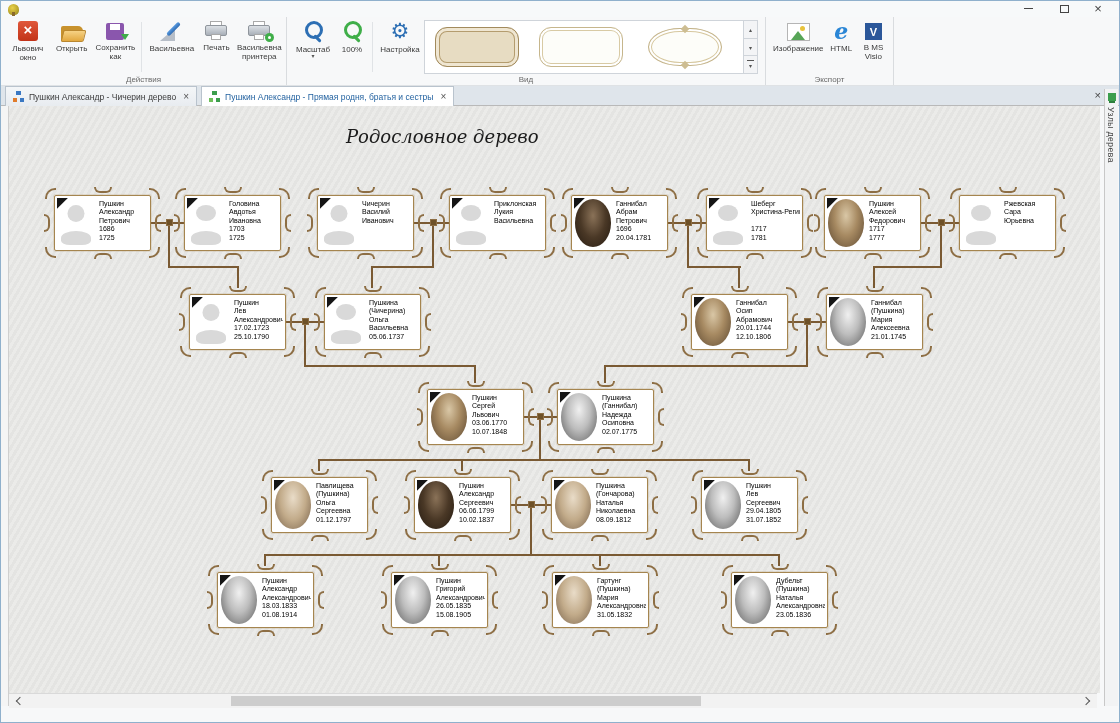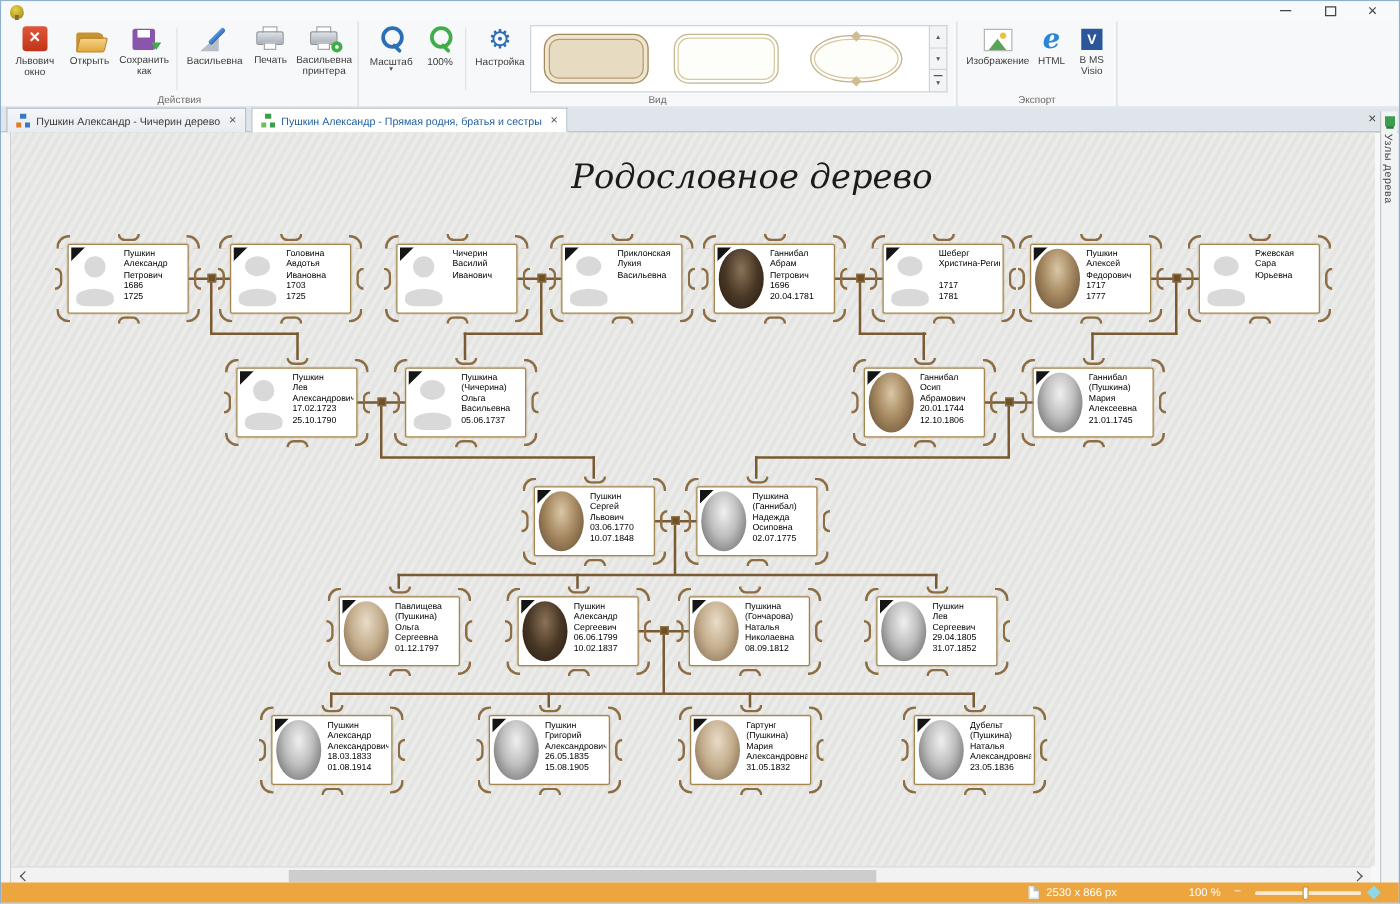--- a/index.html
+++ b/index.html
@@ -101,22 +101,22 @@
 
   
   #sidetab { position:absolute; right:1px; top:88px; width:14px; bottom:16px; background:#f2f3f4; border-left:1px solid #c8c8c8; }
   .sp-icon { position:absolute; top:4px; left:3px; width:8px; height:8px; background:#3c9e4d; box-shadow:0 3px 0 -1px #2c7e3c; }
   .sp-label { position:absolute; top:18px; left:1px; writing-mode:vertical-rl; font-size:8.5px; color:#444; letter-spacing:0.5px; }
 
   
   #leftstrip { position:absolute; left:0; top:105px; width:8px; bottom:16px; background:#f5f5f5; border-right:1px solid #cfcfcf; }
   #canvas { position:absolute; left:8px; top:105px; width:1091px; height:587px; overflow:hidden;
             background:repeating-linear-gradient(120deg,#ebebe9 0px,#ebebe9 3px,#e4e4e2 3px,#e4e4e2 6px); }
-  #treetitle { position:absolute; left:337px; top:20px; width:400px; text-align:right;
-               font-family:"DejaVu Serif",serif; font-style:italic; font-size:27px; color:#1b1b1b; }
+  #treetitle { position:absolute; left:337px; top:20px; width:400px; text-align:left;
+               font-family:"DejaVu Serif",serif; font-style:italic; font-size:18px; color:#1b1b1b; }
 
   .tree-line { position:absolute; background:#7a5a33; }
   .tree-node { position:absolute; width:7px; height:7px; background:#6e5128; border:1px solid #8d6e44; }
 
   .card { position:absolute; width:113px; height:68px; }
   .card .inner { position:absolute; left:8px; right:8px; top:6px; bottom:6px; background:#fff;
                  border:1px solid #a5854f; border-radius:2px; display:flex; padding:2px;
                  box-shadow:0 0 0 1px rgba(165,133,79,.18); }
   .c { position:absolute; width:11px; height:11px; border:2px solid #8d6e44; }
   .c.tl { top:-1px; left:-1px; border-right:none; border-bottom:none; border-top-left-radius:10px; }
@@ -834,24 +834,14 @@
     <span class="sp-icon"></span>
     <span class="sp-label">Узлы дерева</span>
   </div>
 
   <div id="hscroll">
     <span class="sarrow left"></span>
     <span class="sarrow right"></span>
     <div class="sthumb"></div>
   </div>
 
-  <div id="statusbar">
-    <span class="pg"></span>
-    <span id="sizelabel">2530 x 866 px</span>
-    <span id="zoomlabel">100 %</span>
-    <span class="zminus">−</span>
-    <div class="ztrack">
-        <span class="zthumb"></span>
-      </div>
-    <span class="zplus"></span>
-  </div>
 
 </div>
 
 </body></html>

